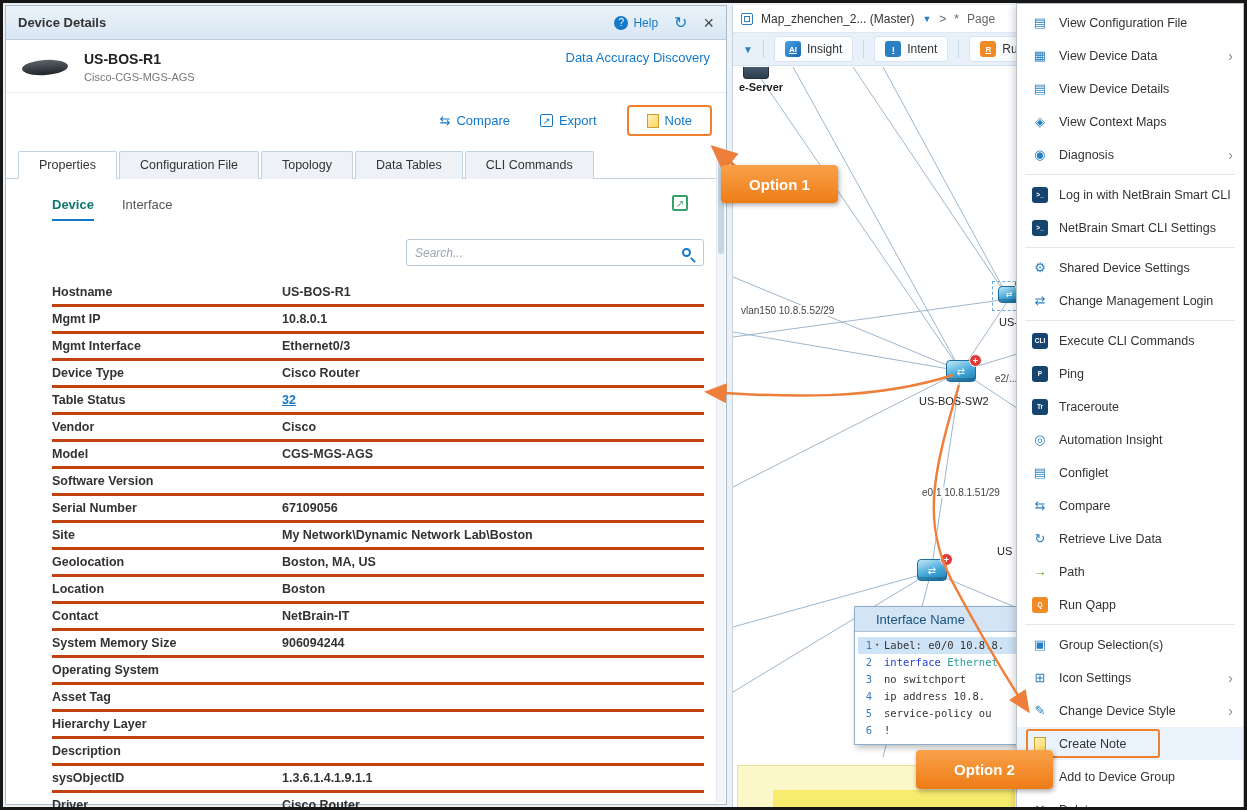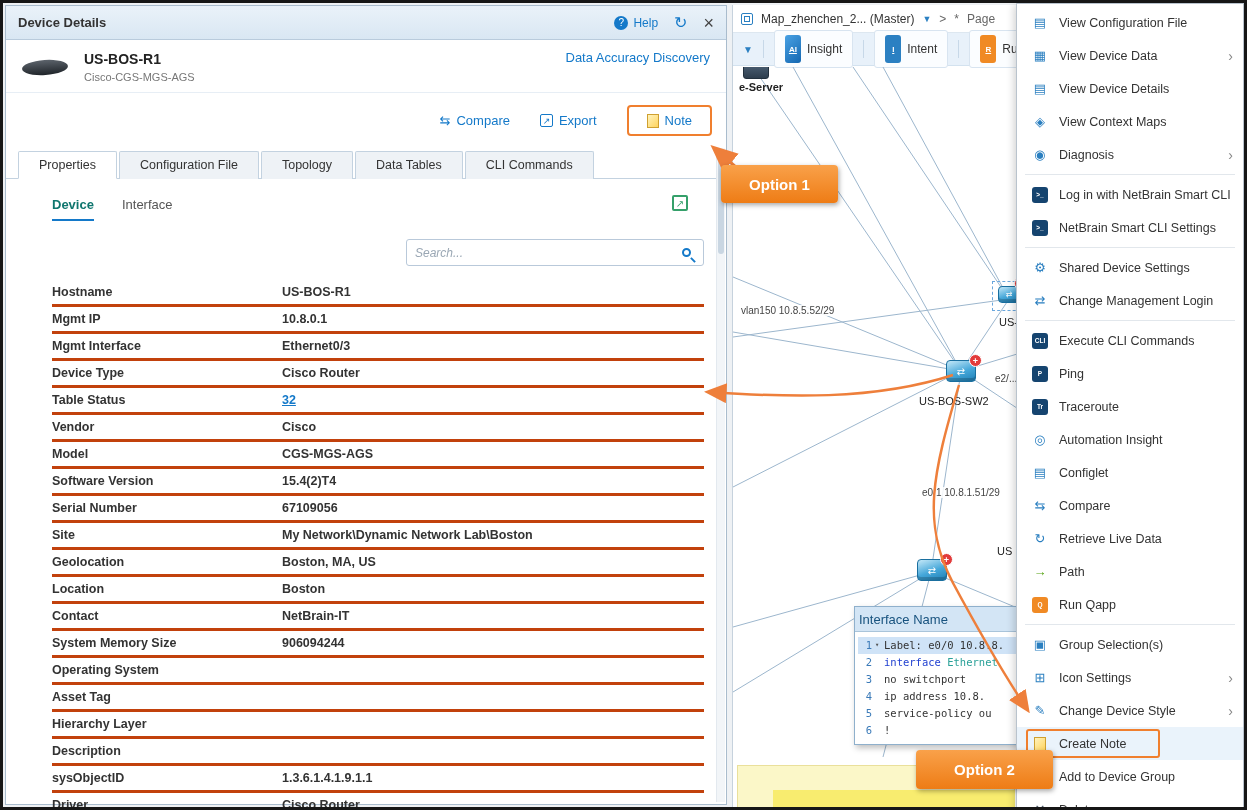--- a/index.html
+++ b/index.html
@@ -87,21 +87,21 @@
   .expand-ic::after { content:""; position: absolute; inset: 2px; border: 1px solid #2b80c2; }
   .caret { color: #2b80c2; font-size: 9px; cursor: pointer; }
   .bc { color: #666; }
   .map-toolbar { height: 33px; background: #e8f1fa; border-bottom: 1px solid #d3e2ef;
                  display: flex; align-items: center; gap: 10px; padding: 0 10px; }
   .tb-chevron { color: #2b80c2; font-size: 10px; cursor: pointer; }
   .tb-div { width: 1px; height: 18px; background: #c7d8e8; }
   .tb-btn { display: flex; align-items: center; gap: 6px; background: #fbfdff;
             border: 1px solid #d8e4f0; border-radius: 3px; padding: 4px 10px;
             font-size: 12px; color: #333; cursor: pointer; }
-  .sqic { width: 16px; height: 28px; border-radius: 3px; color: #fff; font-size: 8px;
+  .sqic { width: 16px; height: 16px; border-radius: 3px; color: #fff; font-size: 8px;
           font-weight: bold; display: flex; align-items: center; justify-content: center; flex: none; text-decoration: underline; }
   .sq-ai { background: linear-gradient(135deg,#4aa2e4,#1467b1); }
   .sq-intent { background: #2b80c2; }
   .sq-run { background: #f08a24; }
 
   .canvas { position: absolute; left: 0; top: 62px; right: 0; bottom: 0; overflow: hidden; }
   .links { position: absolute; inset: 0; }
   .server { position: absolute; width: 26px; height: 22px; border-radius: 3px;
             background: linear-gradient(#5a7086,#2e3e4e); border: 1px solid #22303d; }
   .switch { position: absolute; width: 30px; height: 22px; border-radius: 4px;
@@ -115,21 +115,21 @@
             background: #e23b3b; border: 1.5px solid #fff; color: #fff; font-size: 9px;
             font-weight: bold; display: flex; align-items: center; justify-content: center;
             z-index: 3; }
   .nlabel { position: absolute; font-size: 11px; color: #222; white-space: nowrap; }
   .llabel { position: absolute; font-size: 10px; color: #444;
             background: rgba(255,255,255,.85); padding: 0 2px; white-space: nowrap; }
 
   .tip { position: absolute; left: 121px; top: 539px; width: 176px;
          border: 1px solid #8fb0cc; background: #fff; box-shadow: 2px 3px 6px rgba(0,0,0,.25); }
   .tip-h { height: 25px; background: #d3e5f5; border-bottom: 1px solid #a9c4da;
-           display: flex; align-items: center; padding: 0 4px; font-size: 13px; color: #17527e; }
+           display: flex; align-items: center; padding: 0 21px; font-size: 13px; color: #17527e; }
   .tip-body { font-family: "DejaVu Sans Mono", monospace; font-size: 10.5px; padding: 5px 3px; }
   .cl { display: flex; height: 17px; line-height: 17px; white-space: nowrap; overflow: hidden; }
   .ln { width: 14px; color: #3a7ab8; text-align: right; margin-right: 3px; flex: none; }
   .fold { width: 9px; color: #555; font-size: 7px; flex: none; }
   .ct { color: #333; } .kw { color: #1f3fd0; } .tl { color: #2aa198; }
   .hlline { background: #cfe3f7; }
 
   .ynote-pale { position: absolute; left: 4px; top: 698px; width: 278px; height: 46px;
                 background: #fbf7c8; border: 1px solid #eae09b; }
   .ynote-bright { position: absolute; left: 40px; top: 723px; width: 242px; height: 22px;
@@ -251,21 +251,20 @@
       <div class="prow">
           <span class="plabel">Vendor</span>
           <span class="pvalue">Cisco</span>
         </div>
       <div class="prow">
           <span class="plabel">Model</span>
           <span class="pvalue">CGS-MGS-AGS</span>
         </div>
       <div class="prow">
           <span class="plabel">Software Version</span>
-          <span class="pvalue">15.4(2)T4</span>
         </div>
       <div class="prow">
           <span class="plabel">Serial Number</span>
           <span class="pvalue">67109056</span>
         </div>
       <div class="prow">
           <span class="plabel">Site</span>
           <span class="pvalue">My Network\Dynamic Network Lab\Boston</span>
         </div>
       <div class="prow">

